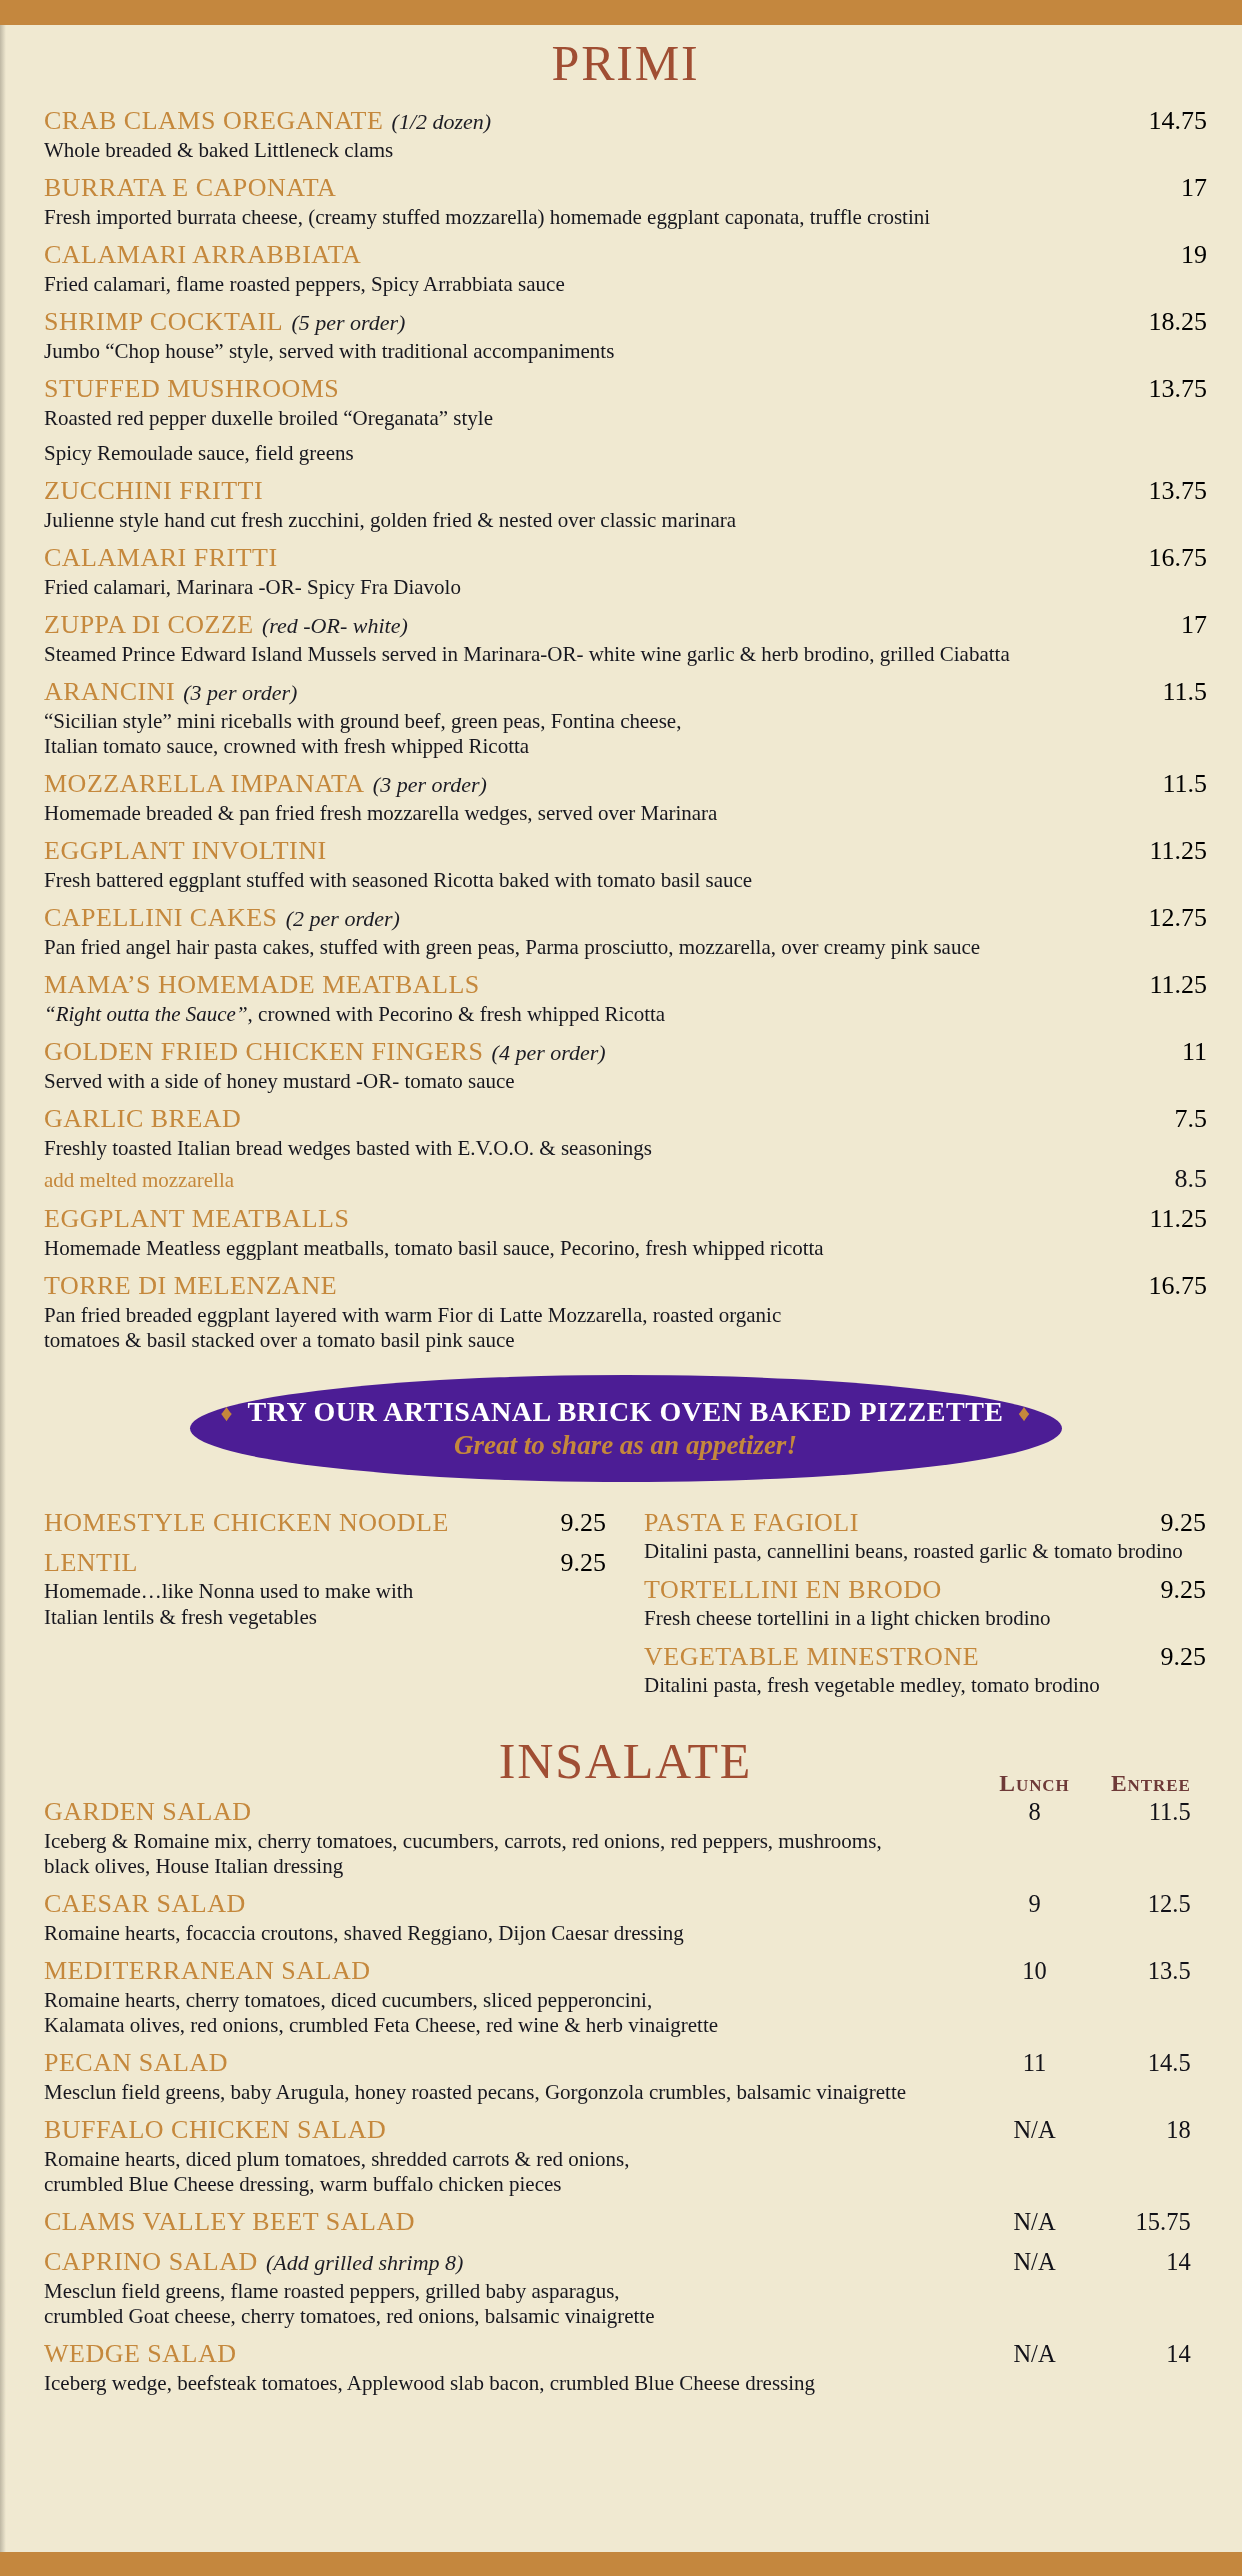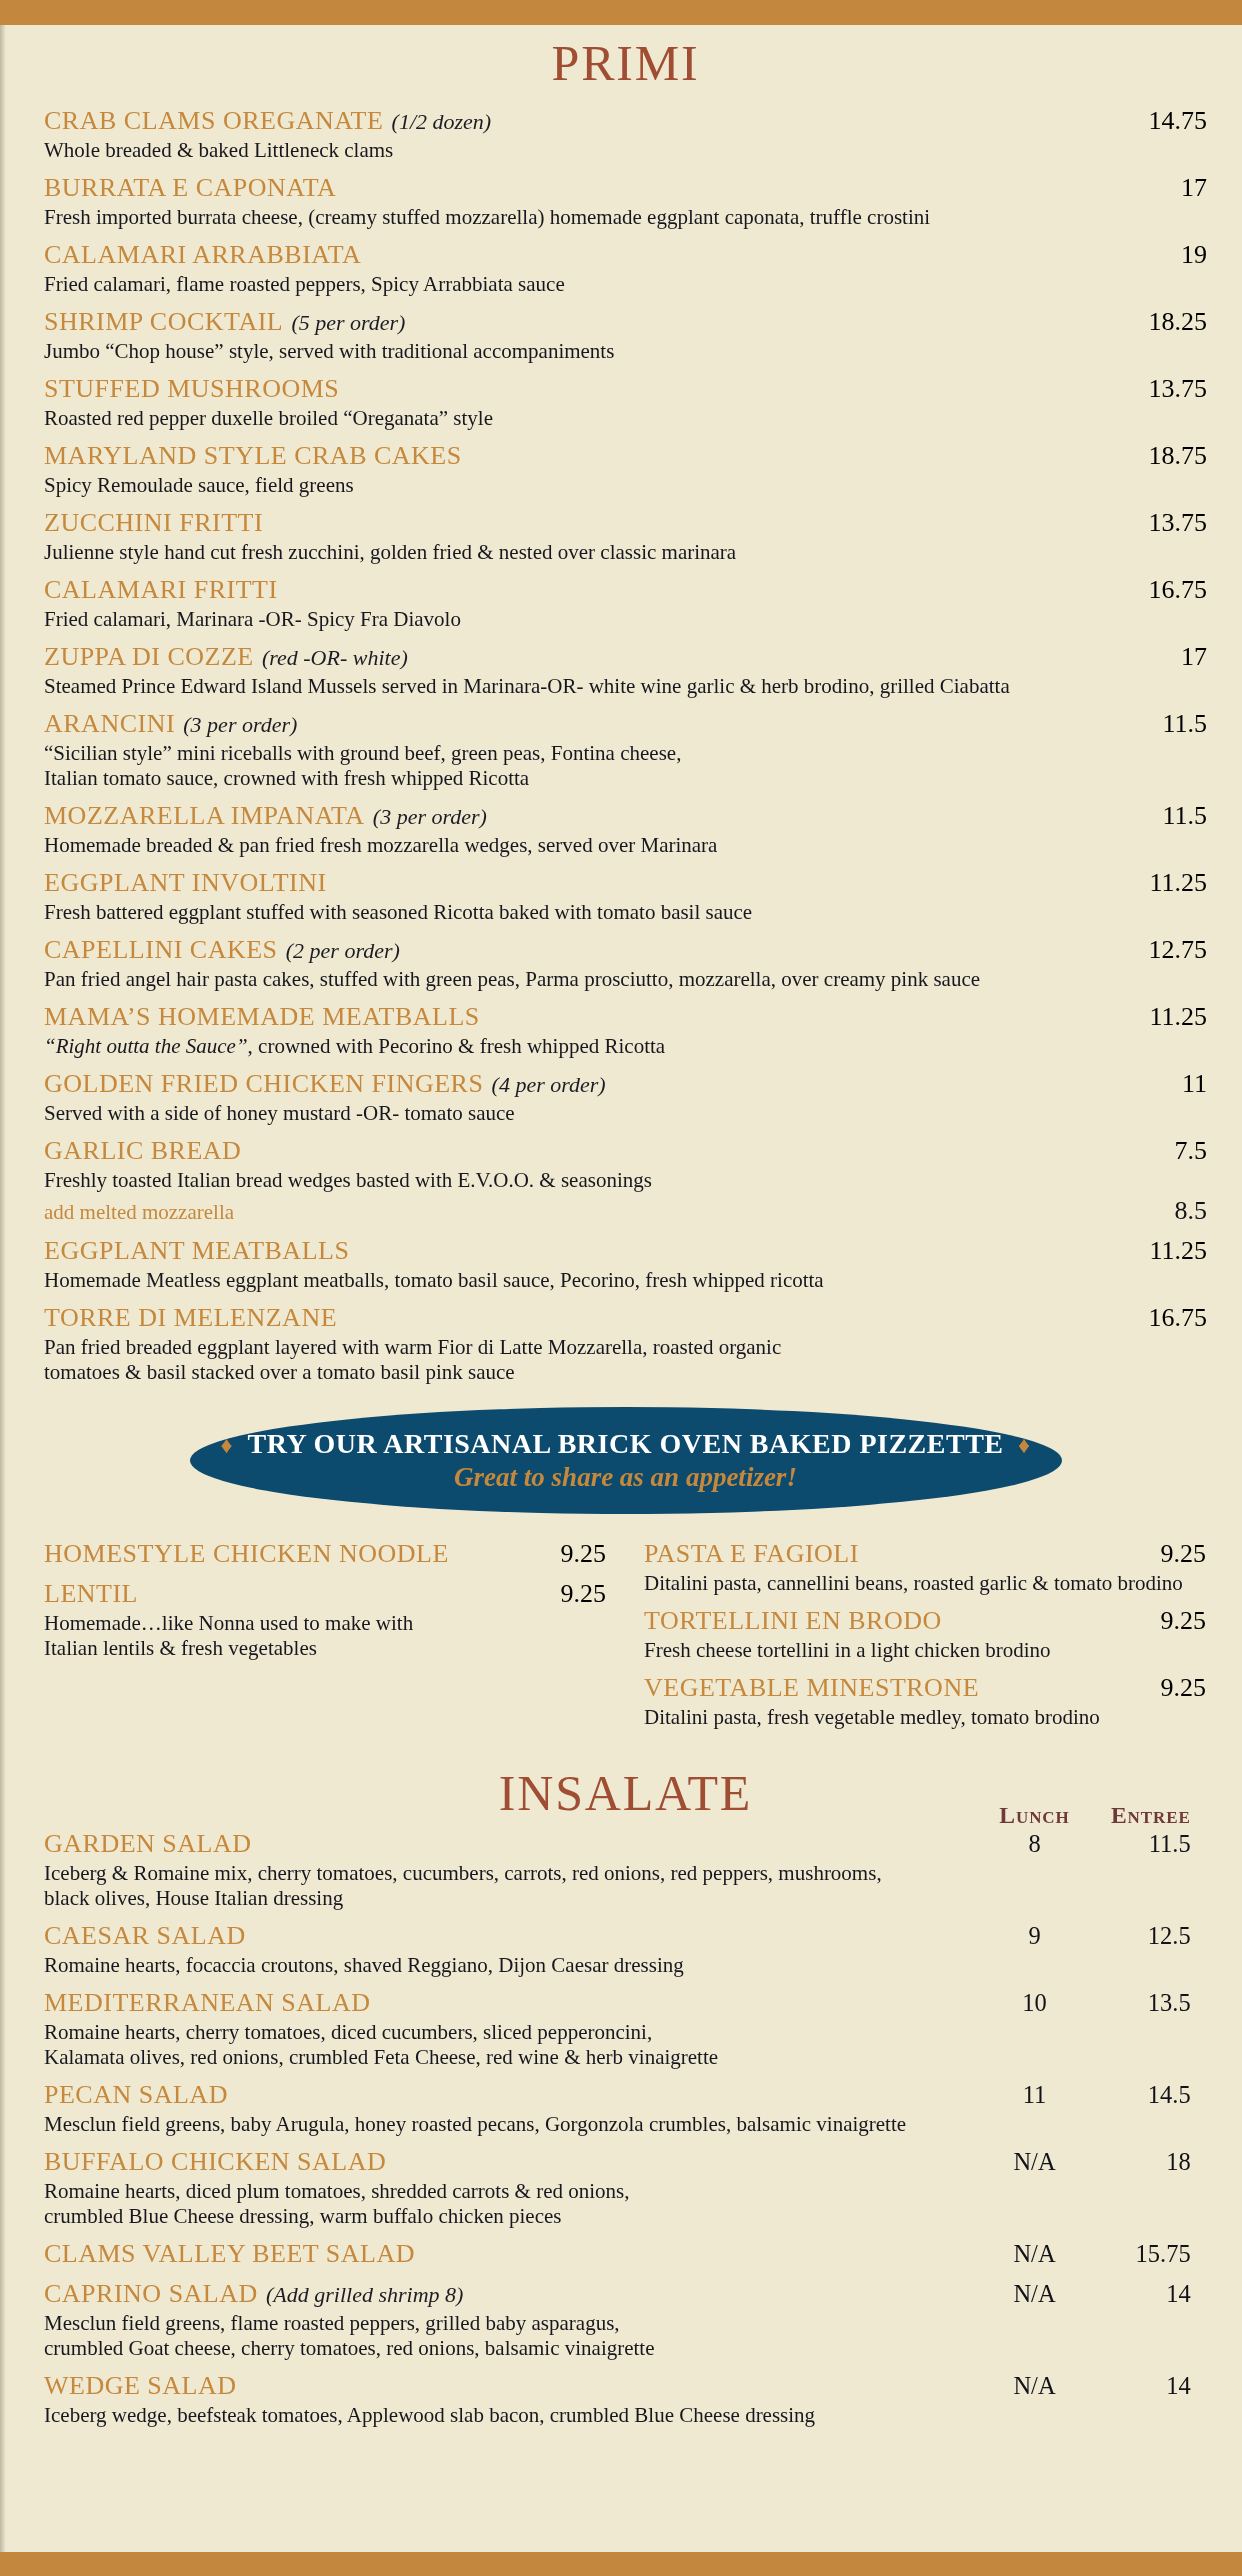--- a/index.html
+++ b/index.html
@@ -17,21 +17,21 @@
   .item{margin-bottom:10px;}
   .item-head{display:flex;align-items:baseline;}
   .item-name{color:#C5883C;font-size:26px;line-height:1.15;letter-spacing:0.5px;white-space:nowrap;}
   .item-note{color:#1c1c24;font-style:italic;font-size:22px;margin-left:8.2px;white-space:nowrap;}
   .item-price{margin-left:auto;font-size:26px;color:#000000;white-space:nowrap;padding-left:11px;}
   .item-desc{font-size:21px;color:#17171f;line-height:1.2;margin-top:1.8px;max-width:1081px;}
   .addon-row{display:flex;align-items:baseline;font-size:21px;line-height:1.2;margin-top:1.8px;}
   .addon-label{color:#C5883C;}
   .addon-price{margin-left:auto;font-size:26px;color:#121219;}
   
-  .banner{width:872px;height:107px;margin:22px auto 25.4px auto;background:#0c4a6e;border-radius:50%;
+  .banner{width:872px;height:107px;margin:22px auto 25.4px auto;background:#4c1d95;border-radius:50%;
         display:flex;flex-direction:column;align-items:center;justify-content:center;}
   .banner-line1{color:#ffffff;font-weight:bold;font-size:28px;letter-spacing:0.5px;white-space:nowrap;}
   .banner-line1 .diamond{color:#C5873C;font-size:23.6px;margin:0 14.5px;font-style:normal;}
   .banner-line2{color:#C5883C;font-weight:bold;font-style:italic;font-size:27px;margin-top:1.8px;}
   
   .zuppe-grid{display:flex;gap:38px;margin-top:7.3px;}
   .zuppe-col{width:562px;}
   .zuppe-col .item-desc{max-width:509px;}
   .zuppe-col.right .item-desc{max-width:562px;}
   
@@ -85,24 +85,20 @@
           <div class="item-desc">Jumbo “Chop house” style, served with traditional accompaniments</div>
         </div>
         <div class="item">
           <div class="item-head">
             <span class="item-name">STUFFED MUSHROOMS</span>
             <span class="item-price">13.75</span>
           </div>
           <div class="item-desc">Roasted red pepper duxelle broiled “Oreganata” style</div>
         </div>
         <div class="item">
-          <div class="item-head">
-            <span class="item-name">MARYLAND STYLE CRAB CAKES</span>
-            <span class="item-price">18.75</span>
-          </div>
           <div class="item-desc">Spicy Remoulade sauce, field greens</div>
         </div>
         <div class="item">
           <div class="item-head">
             <span class="item-name">ZUCCHINI FRITTI</span>
             <span class="item-price">13.75</span>
           </div>
           <div class="item-desc">Julienne style hand cut fresh zucchini, golden fried &amp; nested over classic marinara</div>
         </div>
         <div class="item">

